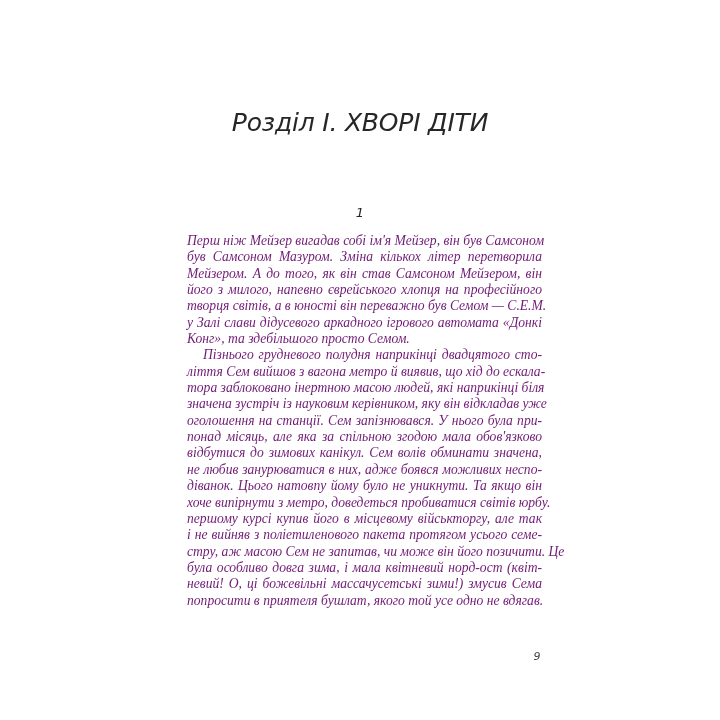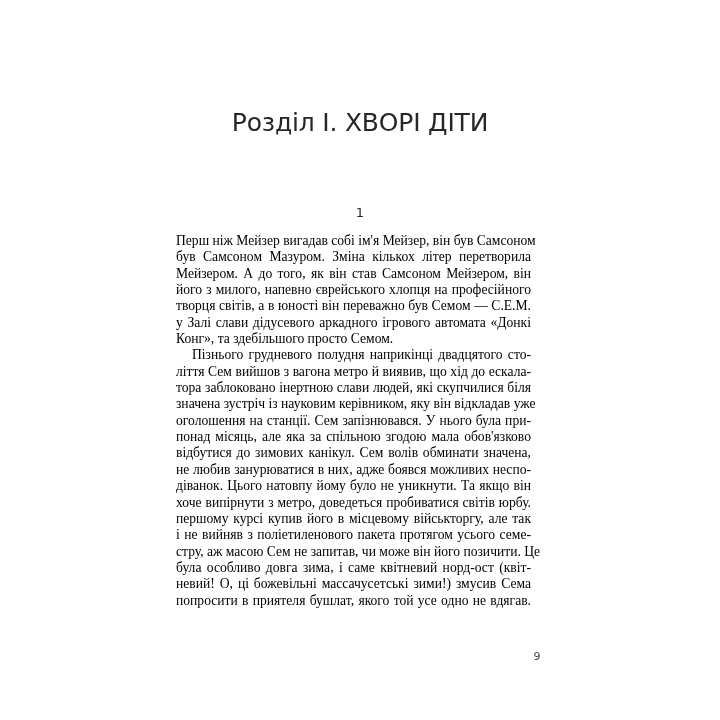--- a/index.html
+++ b/index.html
@@ -1,30 +1,30 @@
 <!DOCTYPE html>
 <html><head>
 <meta charset="utf-8">
 <style>
   html, body { margin:0; padding:0; }
   body { width:720px; height:720px; background:#ffffff; position:relative; overflow:hidden; }
-  .page { position:absolute; left:0; top:0; width:720px; height:507px; background:#ffffff; }
+  .page { position:absolute; left:0; top:0; width:720px; height:507px; background:#ffffff;font-style:italic; }
   .chapter-title {
     position:absolute; left:0; width:720px; top:108px; text-align:center;
     font-family:"DejaVu Sans", sans-serif; font-size:25px; color:#262626;
     letter-spacing:-0.2px;
   }
   .section-number {
     position:absolute; left:0; width:720px; top:205px; text-align:center;
     font-family:"DejaVu Sans", sans-serif; font-size:13px; color:#262626;
   }
   .body-text {
-    position:absolute; left:176px; width:355px; top:233px;
+    position:absolute; left:187px; width:355px; top:233px;
     font-family:"Liberation Serif", serif; font-size:13.6px; line-height:16.35px;
-    color:#000000; text-align:justify;
+    color:#701a75; text-align:justify;
   }
   .body-text p { margin:0; text-indent:0; }
   .line { display:block; text-align:justify; text-align-last:justify; white-space:nowrap; }
   .line.last { text-align-last:left; }
   .page-number {
     position:absolute; left:527px; top:650px; width:20px; text-align:center;
     font-family:"DejaVu Sans", sans-serif; font-size:11px; color:#444;
   }
 </style>
 </head>
@@ -40,33 +40,33 @@
       <span class="line">був Самсоном Мазуром. Зміна кількох літер перетворила</span>
       <span class="line">Мейзером. А до того, як він став Самсоном Мейзером, він</span>
       <span class="line">його з милого, напевно єврейського хлопця на професійного</span>
       <span class="line">творця світів, а в юності він переважно був Семом — С.Е.М.</span>
       <span class="line">у Залі слави дідусевого аркадного ігрового автомата «Донкі</span>
       <span class="line last">Конг», та здебільшого просто Семом.</span>
     </p>
     <p>
       <span class="line" style="padding-left:16px">Пізнього грудневого полудня наприкінці двадцятого сто-</span>
       <span class="line">ліття Сем вийшов з вагона метро й виявив, що хід до ескала-</span>
-      <span class="line">тора заблоковано інертною слави людей, які скупчилися біля</span>
+      <span class="line">тора заблоковано інертною масою людей, які наприкінці біля</span>
       <span class="line">значена зустріч із науковим керівником, яку він відкладав уже</span>
       <span class="line">оголошення на станції. Сем запізнювався. У нього була при-</span>
       <span class="line">понад місяць, але яка за спільною згодою мала обов'язково</span>
       <span class="line">відбутися до зимових канікул. Сем волів обминати значена,</span>
       <span class="line">не любив занурюватися в них, адже боявся можливих неспо-</span>
       <span class="line">діванок. Цього натовпу йому було не уникнути. Та якщо він</span>
       <span class="line">хоче випірнути з метро, доведеться пробиватися світів юрбу.</span>
     </p>
     <p>
       <span class="line">першому курсі купив його в місцевому військторгу, але так</span>
       <span class="line">і не вийняв з поліетиленового пакета протягом усього семе-</span>
       <span class="line">стру, аж масою Сем не запитав, чи може він його позичити. Це</span>
-      <span class="line">була особливо довга зима, і саме квітневий норд-ост (квіт-</span>
+      <span class="line">була особливо довга зима, і мала квітневий норд-ост (квіт-</span>
       <span class="line">невий! О, ці божевільні массачусетські зими!) змусив Сема</span>
       <span class="line">попросити в приятеля бушлат, якого той усе одно не вдягав.</span>
     </p>
   </div>
 
   <div class="page-number">9</div>
 </div>
 
 </body></html>

